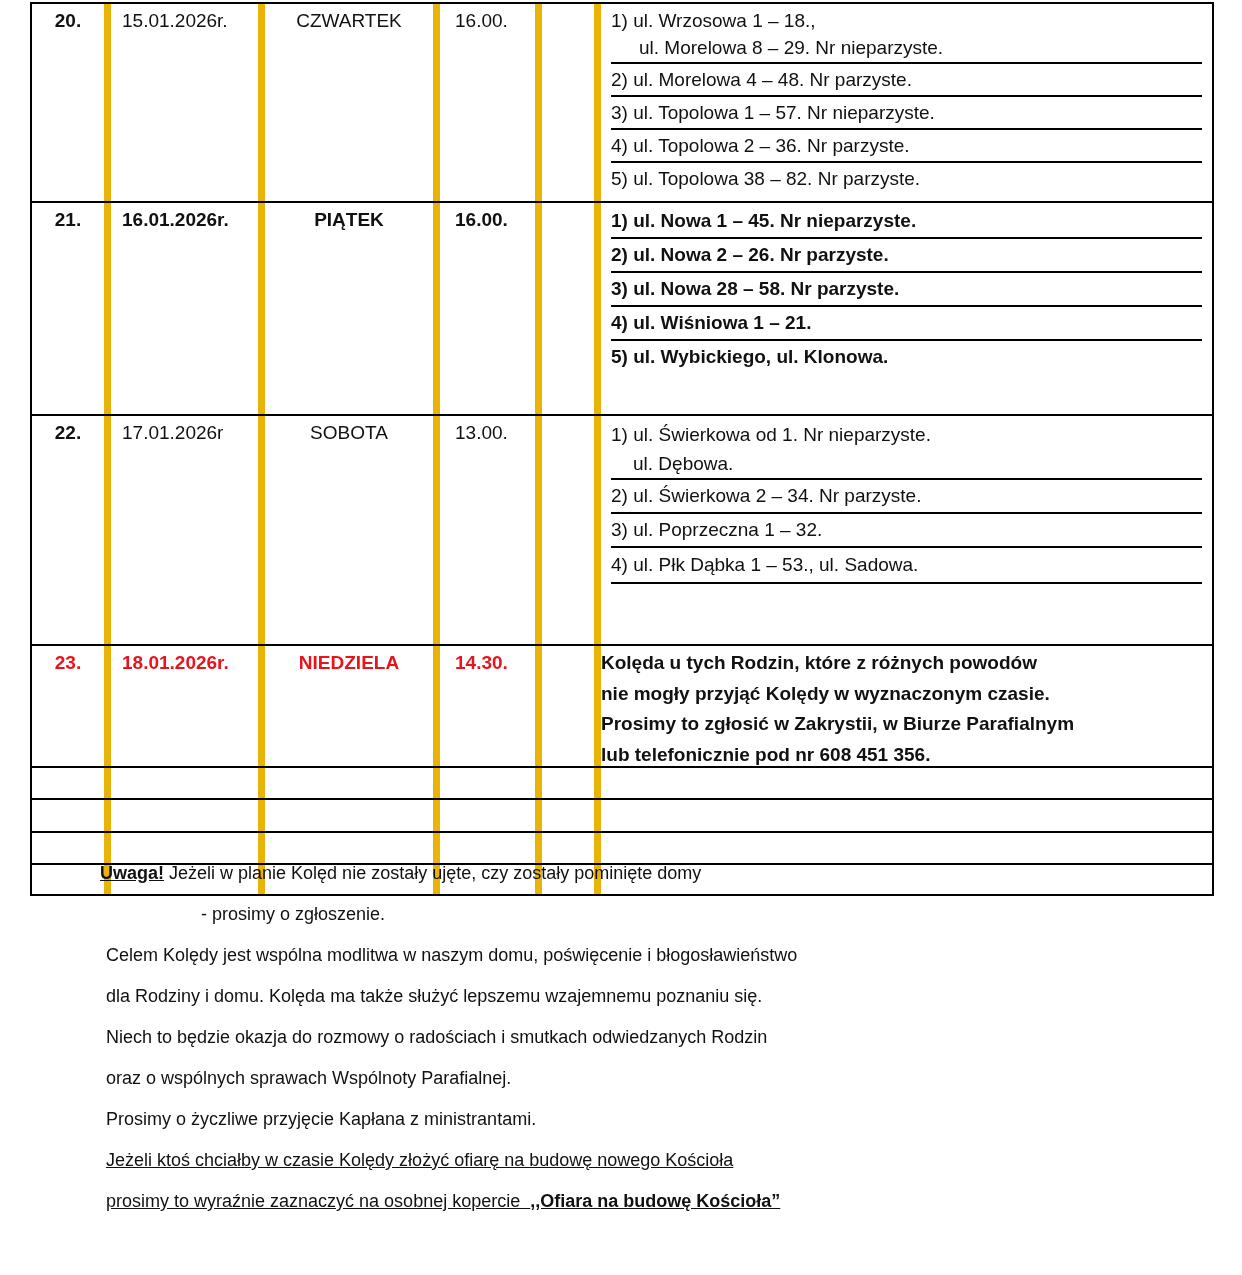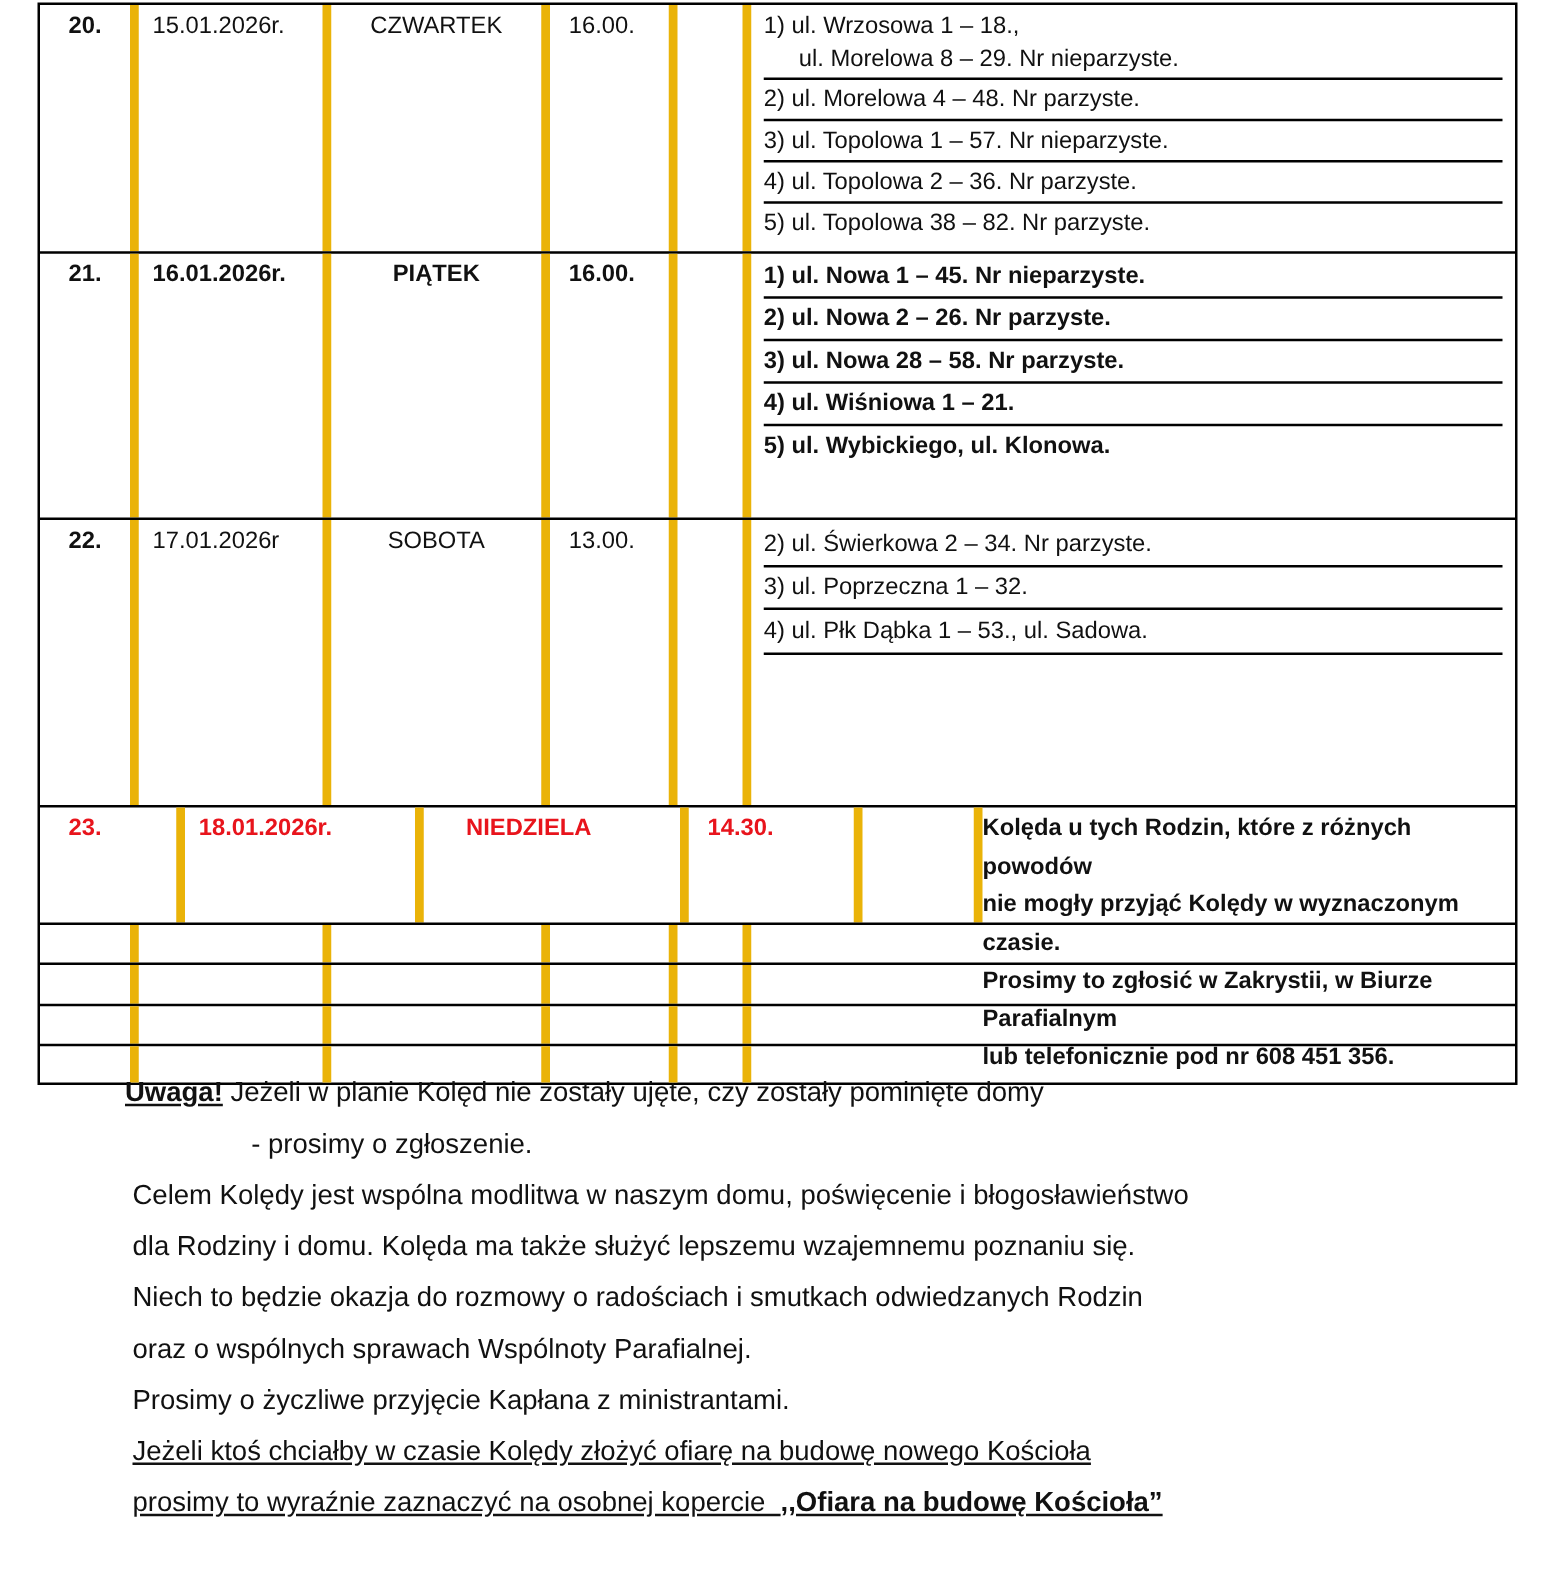--- a/index.html
+++ b/index.html
@@ -16,21 +16,21 @@
   .c-time { width: 102px; padding-left: 15px; }
   .c-blank { width: 59px; }
   .c-streets { flex: 1; padding-left: 10px; padding-right: 10px; }
   .bold { font-weight: bold; }
   .red { color: #e8141c; }
   .st { border-bottom: 2px solid #000; line-height: 31px; font-size: 19px; white-space: nowrap; }
   .st.last { border-bottom: none; }
   .st .l2 { display: block; padding-left: 28px; line-height: 28px; }
   .st .l1 { display: block; line-height: 26px; }
   .note-block { font-weight: bold; font-size: 19px; line-height: 30.5px; padding-left: 0px; }
-  .notes { position: absolute; left: 106px; top: 853px; font-size: 22px; line-height: 41px; }
+  .notes { position: absolute; left: 106px; top: 853px; font-size: 18px; line-height: 41px; }
   .notes p { margin: 0; white-space: nowrap; }
   .u { text-decoration: underline; }
 </style>
 </head>
 <body>
 
 <div class="tbl">
 
   <div class="row" style="height:197px;">
     <div class="cell c-no">20.</div>
@@ -65,27 +65,31 @@
     </div>
   </div>
 
   <div class="row" style="height:230px;">
     <div class="cell c-no">22.</div>
     <div class="cell c-date">17.01.2026r</div>
     <div class="cell c-day">SOBOTA</div>
     <div class="cell c-time">13.00.</div>
     <div class="cell c-blank"></div>
     <div class="cell c-streets" style="padding-top:4px;">
+      <div class="st">
+        <span class="l1" style="line-height:30px;">1) ul. Świerkowa od 1. Nr nieparzyste.</span>
+        <span class="l2" style="padding-left:22px;">ul. Dębowa.</span>
+      </div>
       <div class="st" style="line-height:32px;">2) ul. Świerkowa 2 – 34. Nr parzyste.</div>
       <div class="st" style="line-height:32px;">3) ul. Poprzeczna 1 – 32.</div>
       <div class="st" style="line-height:34px;">4) ul. Płk Dąbka 1 – 53., ul. Sadowa.</div>
     </div>
   </div>
 
-  <div class="row" style="height:94px;gap:37px;">
+  <div class="row" style="height:122px;">
     <div class="cell c-no red">23.</div>
     <div class="cell c-date red bold">18.01.2026r.</div>
     <div class="cell c-day red bold">NIEDZIELA</div>
     <div class="cell c-time red bold">14.30.</div>
     <div class="cell c-blank"></div>
     <div class="cell c-streets note-block" style="padding-top:2px;">
       <div>Kolęda u tych Rodzin, które z różnych powodów</div>
       <div>nie mogły przyjąć Kolędy w wyznaczonym czasie.</div>
       <div>Prosimy to zgłosić w Zakrystii, w Biurze Parafialnym</div>
       <div>lub telefonicznie pod nr  608 451 356.</div>

